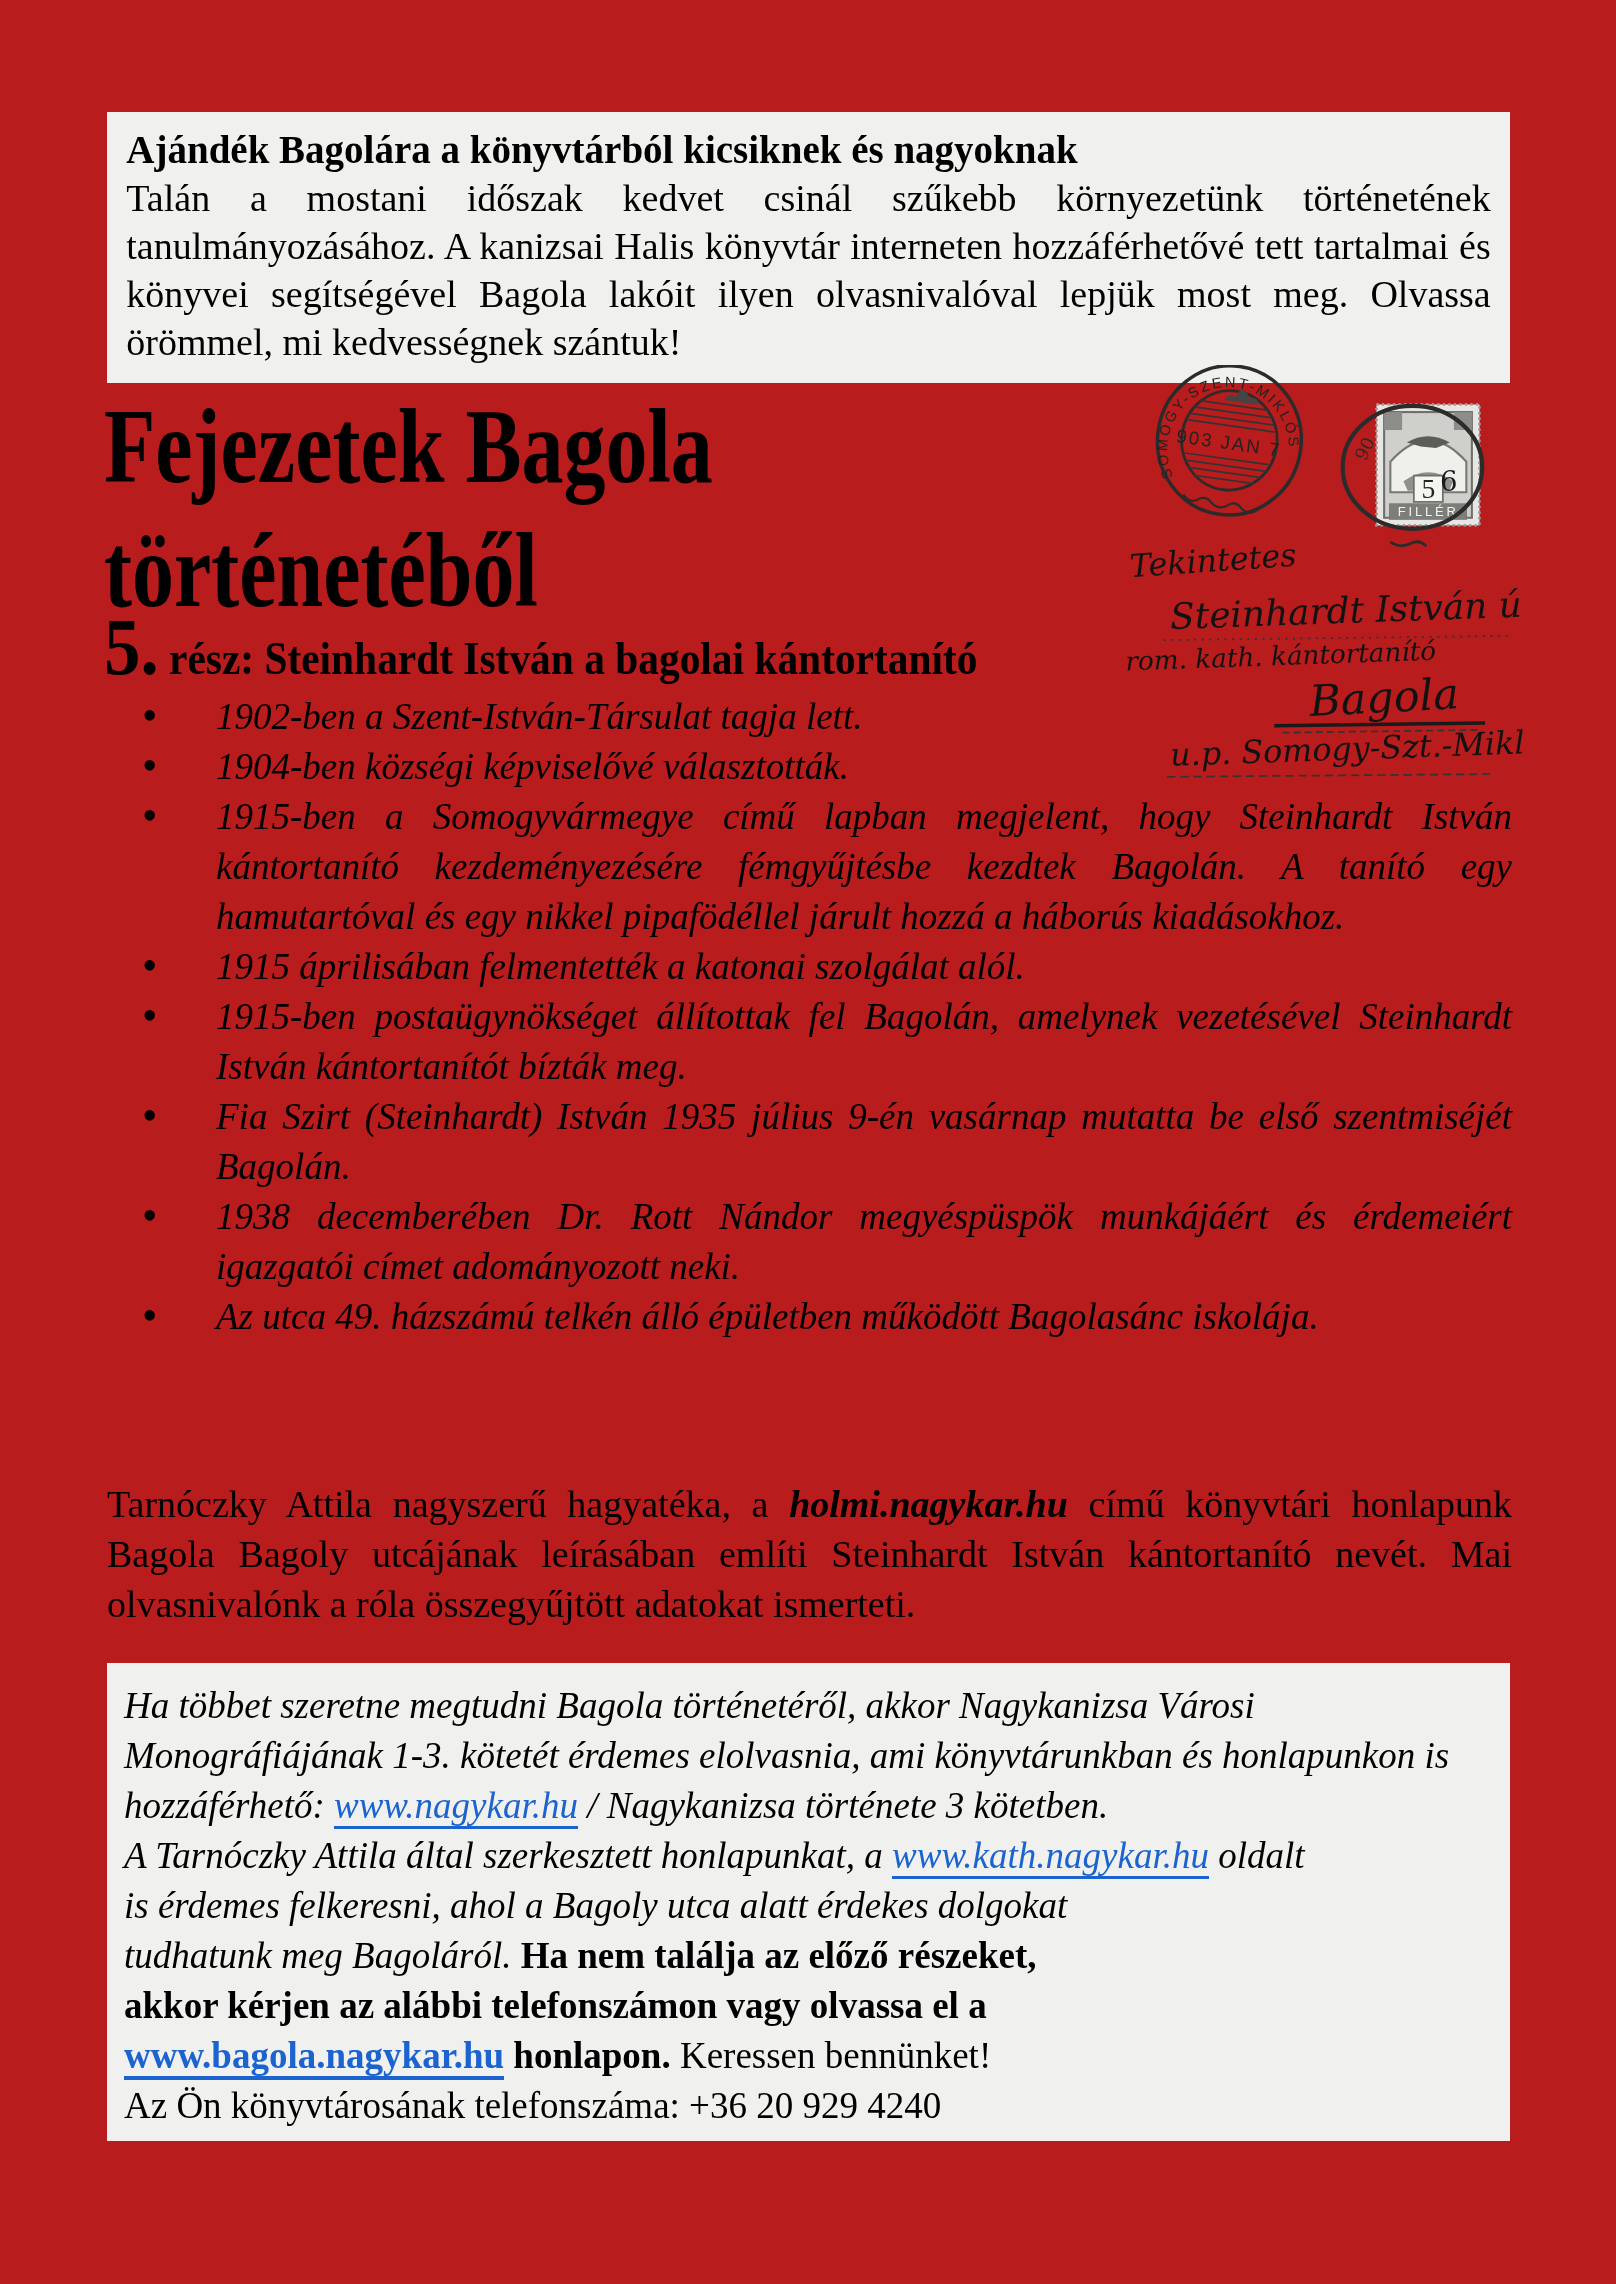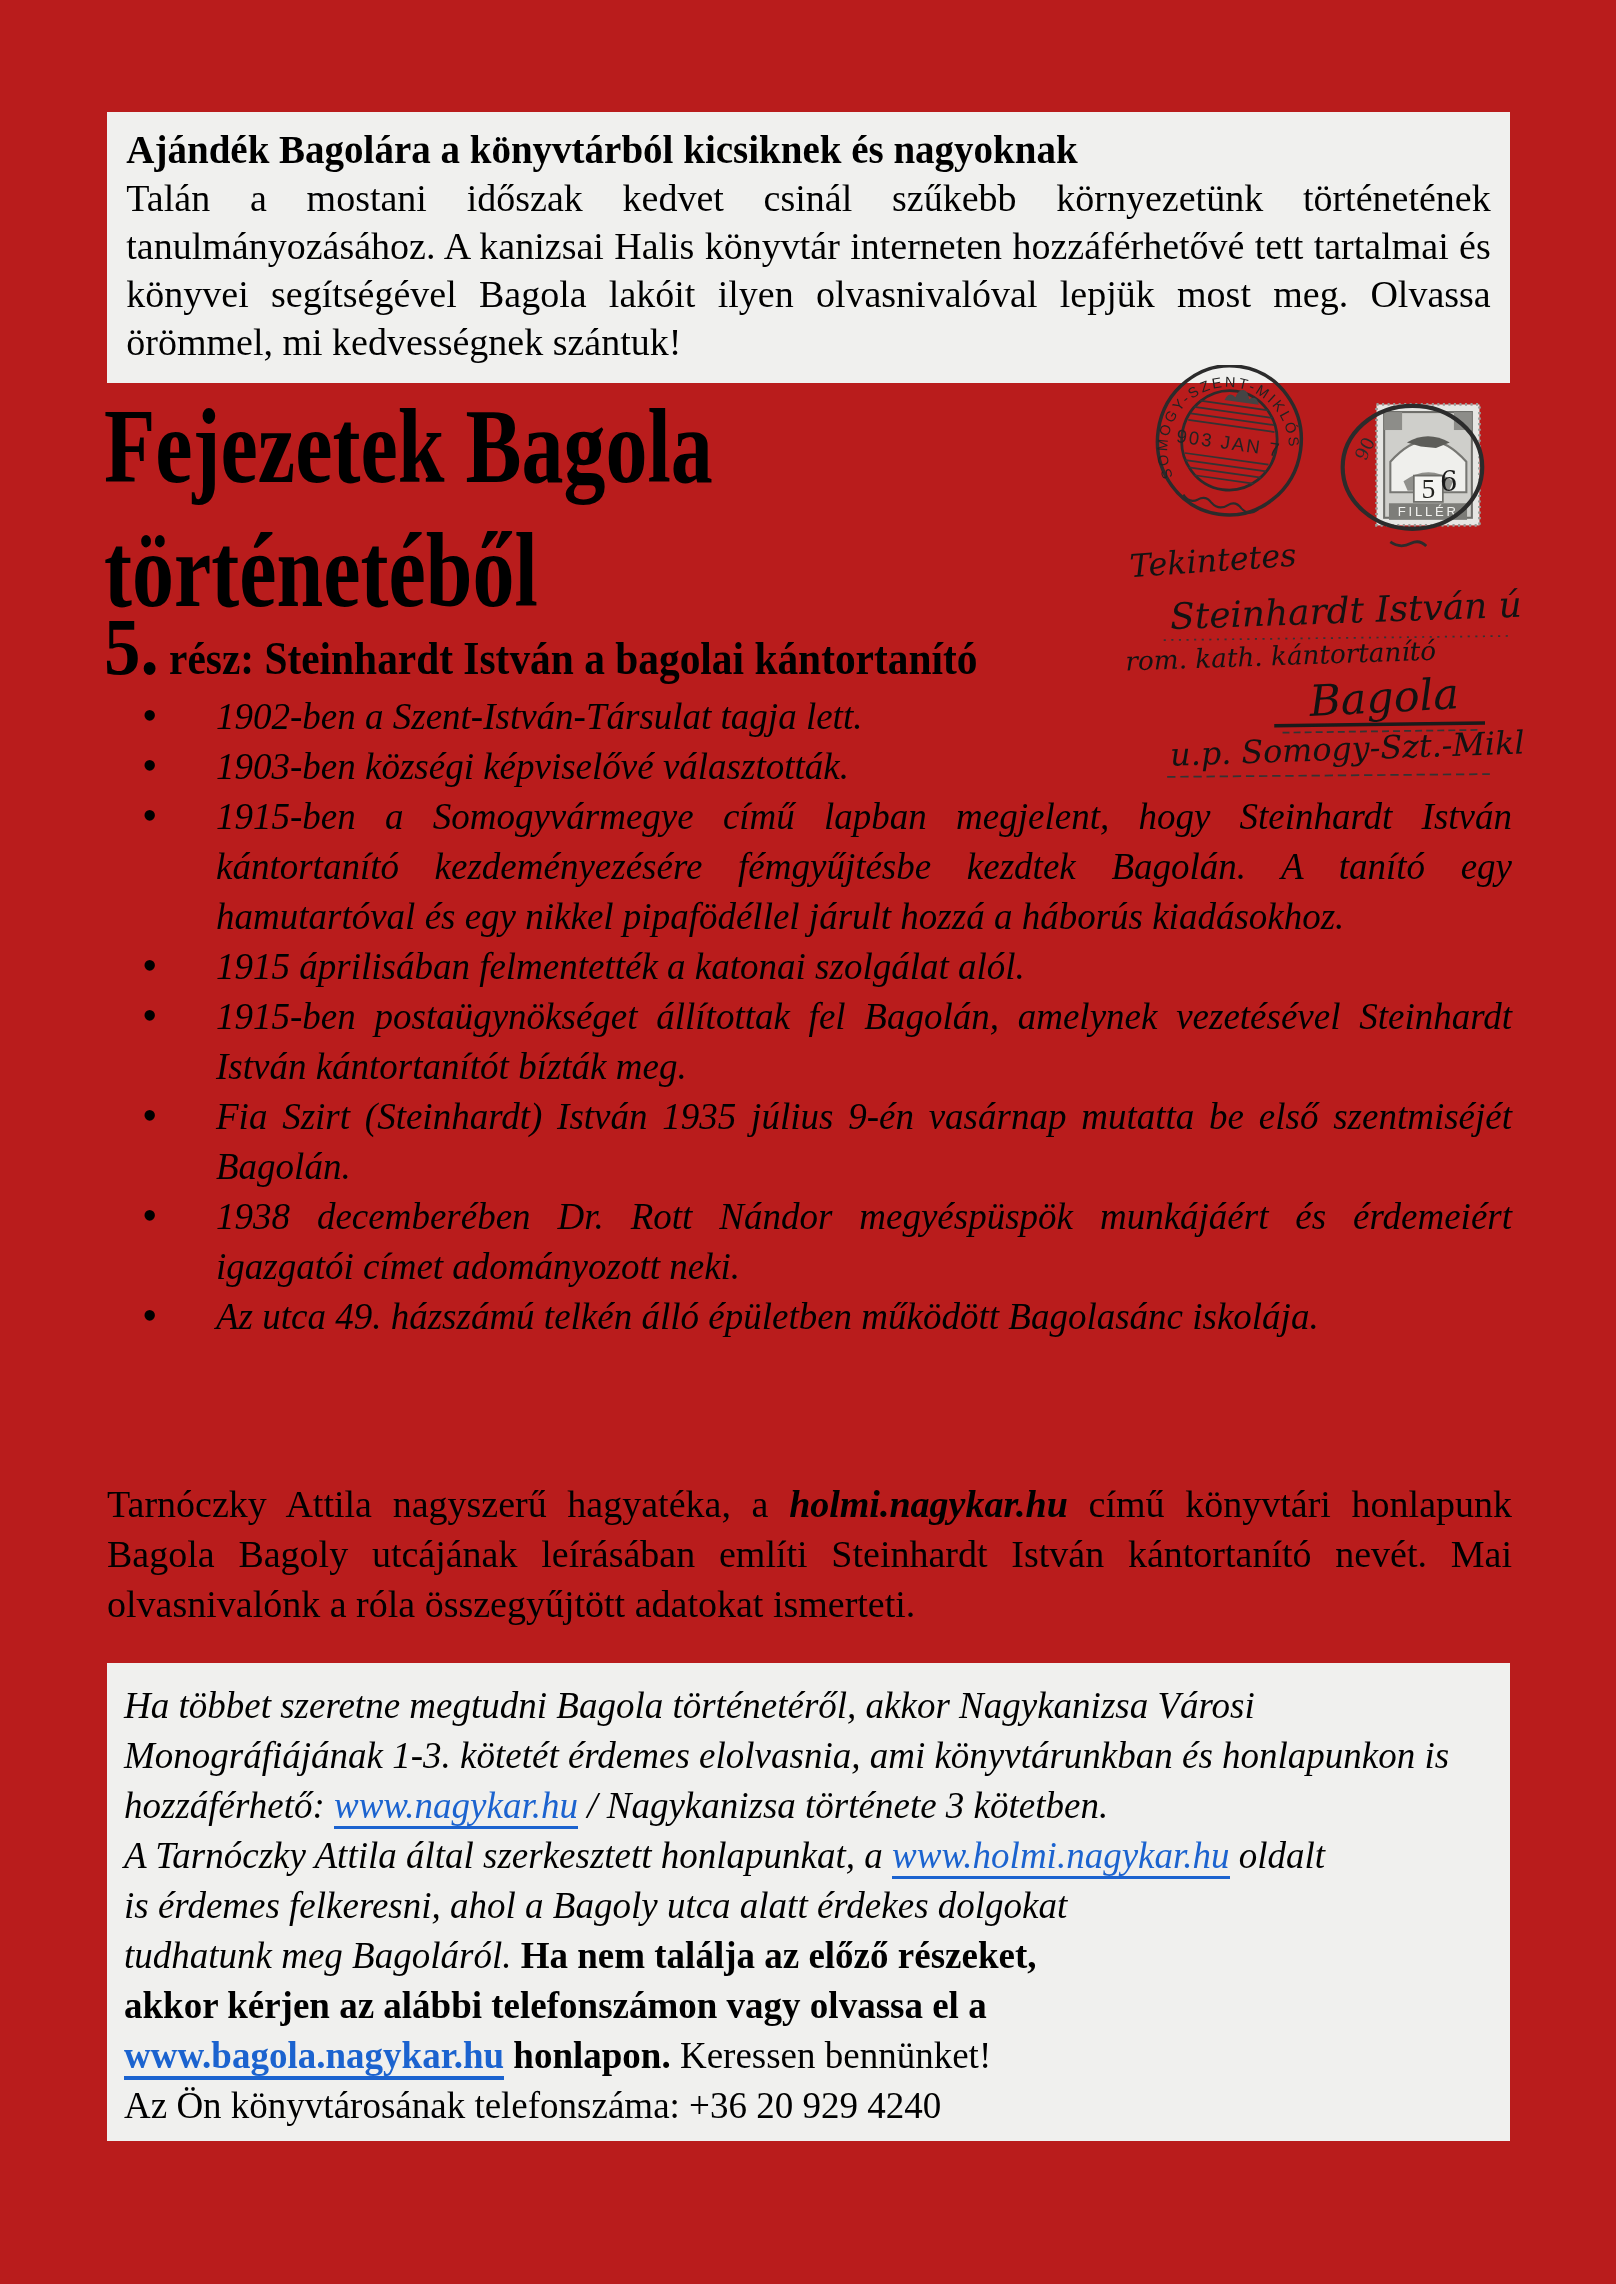--- a/index.html
+++ b/index.html
@@ -158,42 +158,42 @@
         <line x1="312" y1="532" x2="600" y2="528" stroke="#333" stroke-width="2.5" stroke-dasharray="10 6"></line>
         <text class="hw" x="150" y="580" font-size="46" transform="rotate(-2 150 580)">u.p. Somogy-Szt.-Miklós</text>
         <line x1="145" y1="596" x2="612" y2="592" stroke="#333" stroke-width="2.5" stroke-dasharray="12 7"></line>
       </g>
     </svg>
   </div>
 
   <div class="facts">
     <ul>
       <li>1902-ben a Szent-István-Társulat tagja lett.</li>
-      <li>1903-ben községi képviselővé választották.</li>
+      <li>1904-ben községi képviselővé választották.</li>
       <li>1915-ben a Somogyvármegye című lapban megjelent, hogy Steinhardt István kántortanító kezdeményezésére fémgyűjtésbe kezdtek Bagolán. A tanító egy hamutartóval és egy nikkel pipafödéllel járult hozzá a háborús kiadásokhoz.</li>
       <li>1915 áprilisában felmentették a katonai szolgálat alól.</li>
       <li>1915-ben postaügynökséget állítottak fel Bagolán, amelynek vezetésével Steinhardt István kántortanítót bízták meg.</li>
       <li>Fia Szirt (Steinhardt) István 1935 július 9-én vasárnap mutatta be első szentmiséjét Bagolán.</li>
       <li>1938 decemberében Dr. Rott Nándor megyéspüspök munkájáért és érdemeiért igazgatói címet adományozott neki.</li>
       <li>Az utca 49. házszámú telkén álló épületben működött Bagolasánc iskolája.</li>
     </ul>
   </div>
 
   <div class="para">
     <span>Tarnóczky Attila nagyszerű hagyatéka, a </span><span class="bi">holmi.nagykar.hu</span><span> című könyvtári honlapunk Bagola Bagoly utcájának leírásában említi Steinhardt István kántortanító nevét. Mai olvasnivalónk a róla összegyűjtött adatokat ismerteti.</span>
   </div>
 
   <div class="bottom-box">
 
     <p>
       <span>Ha többet szeretne megtudni Bagola történetéről, akkor Nagykanizsa Városi Monográfiájának 1-3. kötetét érdemes elolvasnia, ami könyvtárunkban és honlapunkon is hozzáférhető: </span><a class="doclink" href="#">www.nagykar.hu</a><span> / Nagykanizsa története 3 kötetben.</span>
     </p>
 
     <p>
-      <span>A Tarnóczky Attila által szerkesztett honlapunkat, a </span><a class="doclink" href="#">www.holmi.nagykar.hu</a><span> oldalt</span>
+      <span>A Tarnóczky Attila által szerkesztett honlapunkat, a </span><a class="doclink" href="#">www.kath.nagykar.hu</a><span> oldalt</span>
     </p>
 
     <div class="narrow">
       <span>is érdemes felkeresni, ahol a Bagoly utca alatt érdekes dolgokat tudhatunk meg Bagoláról. </span><span class="bold-run">Ha nem találja az előző részeket, akkor kérjen az alábbi telefonszámon vagy olvassa el a </span><a class="doclink bold" href="#">www.bagola.nagykar.hu</a><span class="bold-run"> honlapon.</span><span class="upright"> Keressen bennünket!</span>
       <br>
       <span class="upright">Az Ön könyvtárosának telefonszáma: +36 20 929 4240</span>
     </div>
 
   </div>
 

